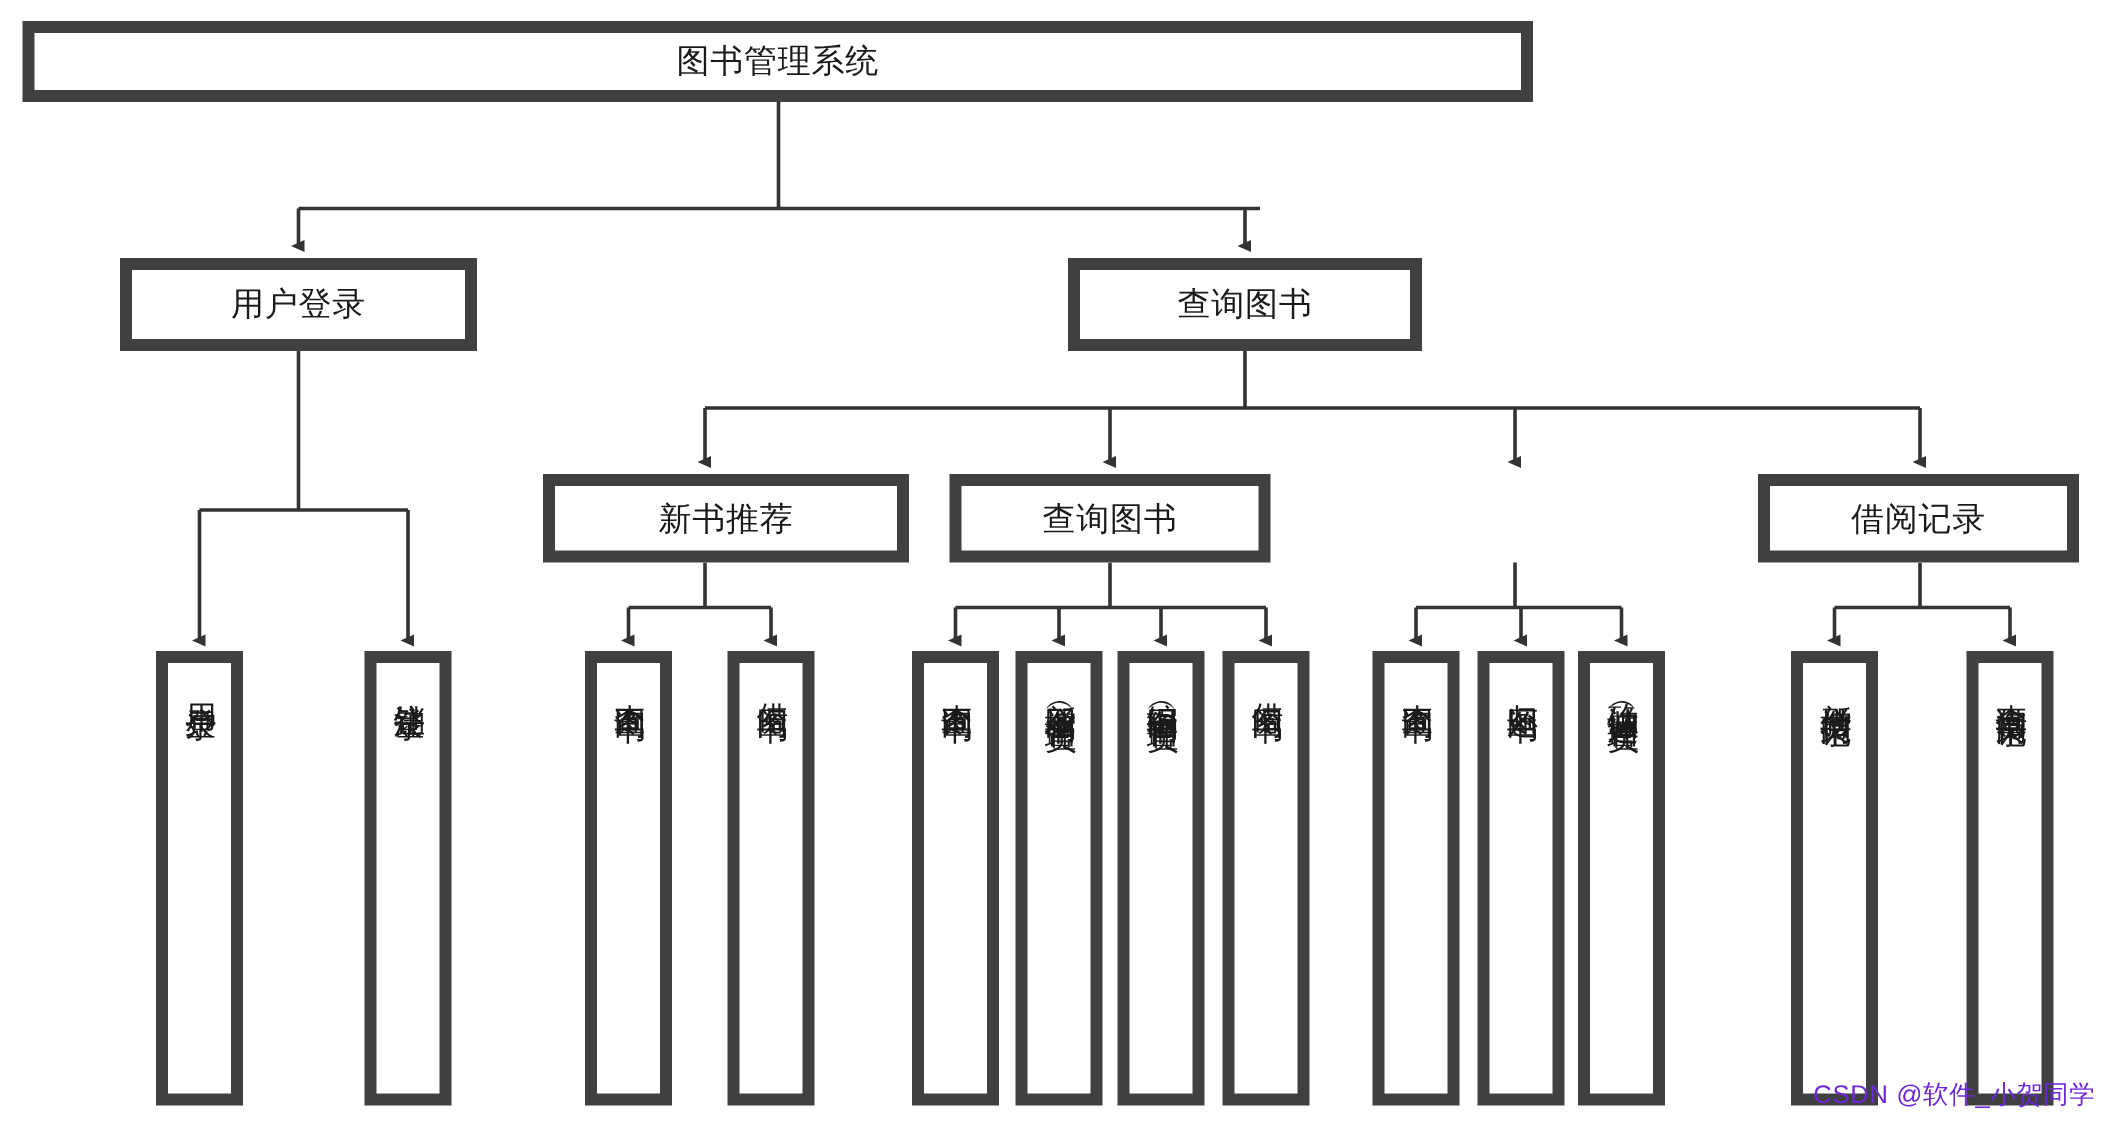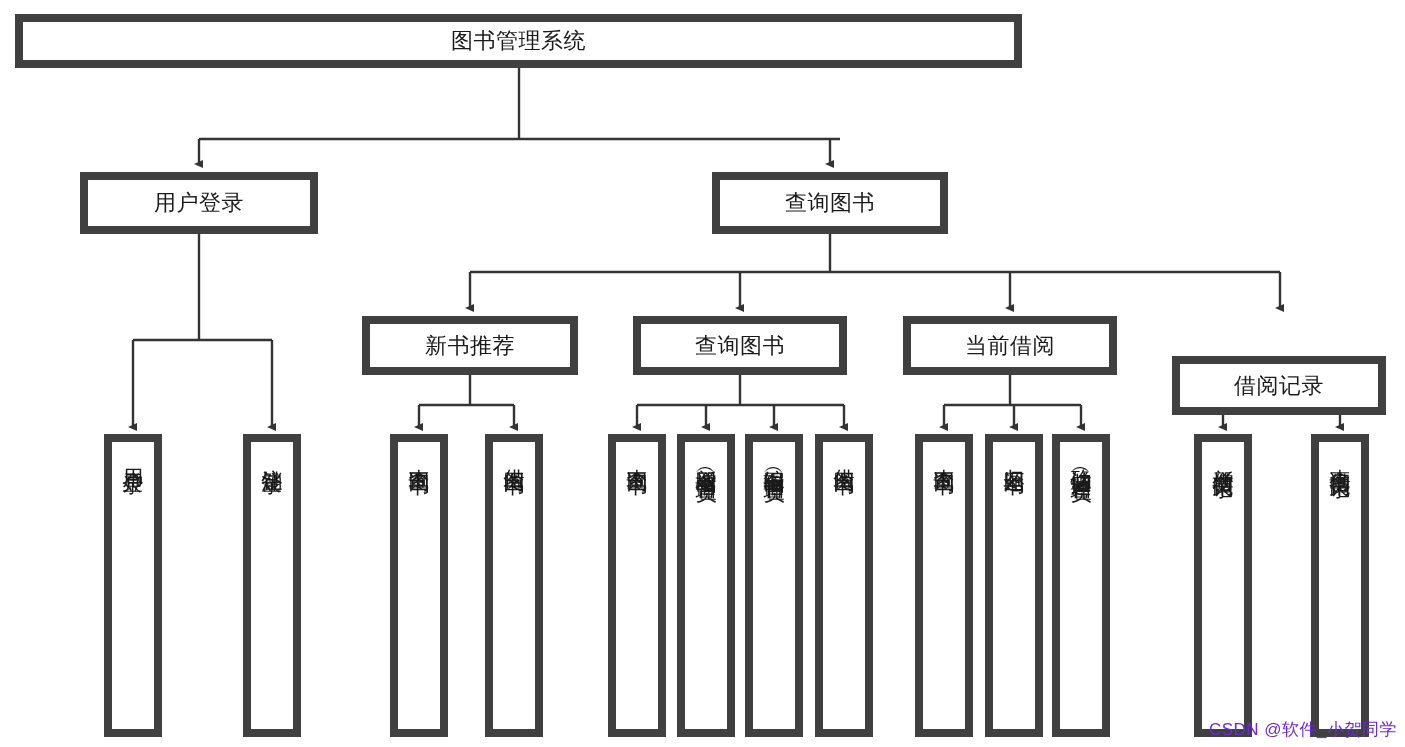--- a/index.html
+++ b/index.html
@@ -128,30 +128,27 @@
     <span class="label">图书管理系统</span>
   </div>
 
   <div class="node horiz" style="left:80px; top:172px; width:238px; height:62px;">
     <span class="label">用户登录</span>
   </div>
   <div class="node horiz" style="left:712px; top:172px; width:236px; height:62px;">
     <span class="label">查询图书</span>
   </div>
 
-  <div class="node horiz" style="left:362px; top:316px; width:216px; height:59px;">
+  <div class="node horiz" style="left:362px; top:316px; width:244px; height:59px;">
     <span class="label">新书推荐</span>
   </div>
   <div class="node horiz" style="left:633px; top:316px; width:214px; height:59px;">
     <span class="label">查询图书</span>
   </div>
-  <div class="node horiz" style="left:903px; top:316px; width:214px; height:59px;">
-    <span class="label">当前借阅</span>
-  </div>
-  <div class="node horiz" style="left:1172px; top:316px; width:214px; height:59px;margin-top:40px;">
+  <div class="node horiz" style="left:1172px; top:316px; width:214px; height:59px;">
     <span class="label">借阅记录</span>
   </div>
 
   <div class="node vert" style="left:104px; top:434px; width:58px; height:303px;">
     <span class="label">用户登录</span>
   </div>
   <div class="node vert" style="left:243px; top:434px; width:58px; height:303px;">
     <span class="label">注销登录</span>
   </div>
 

